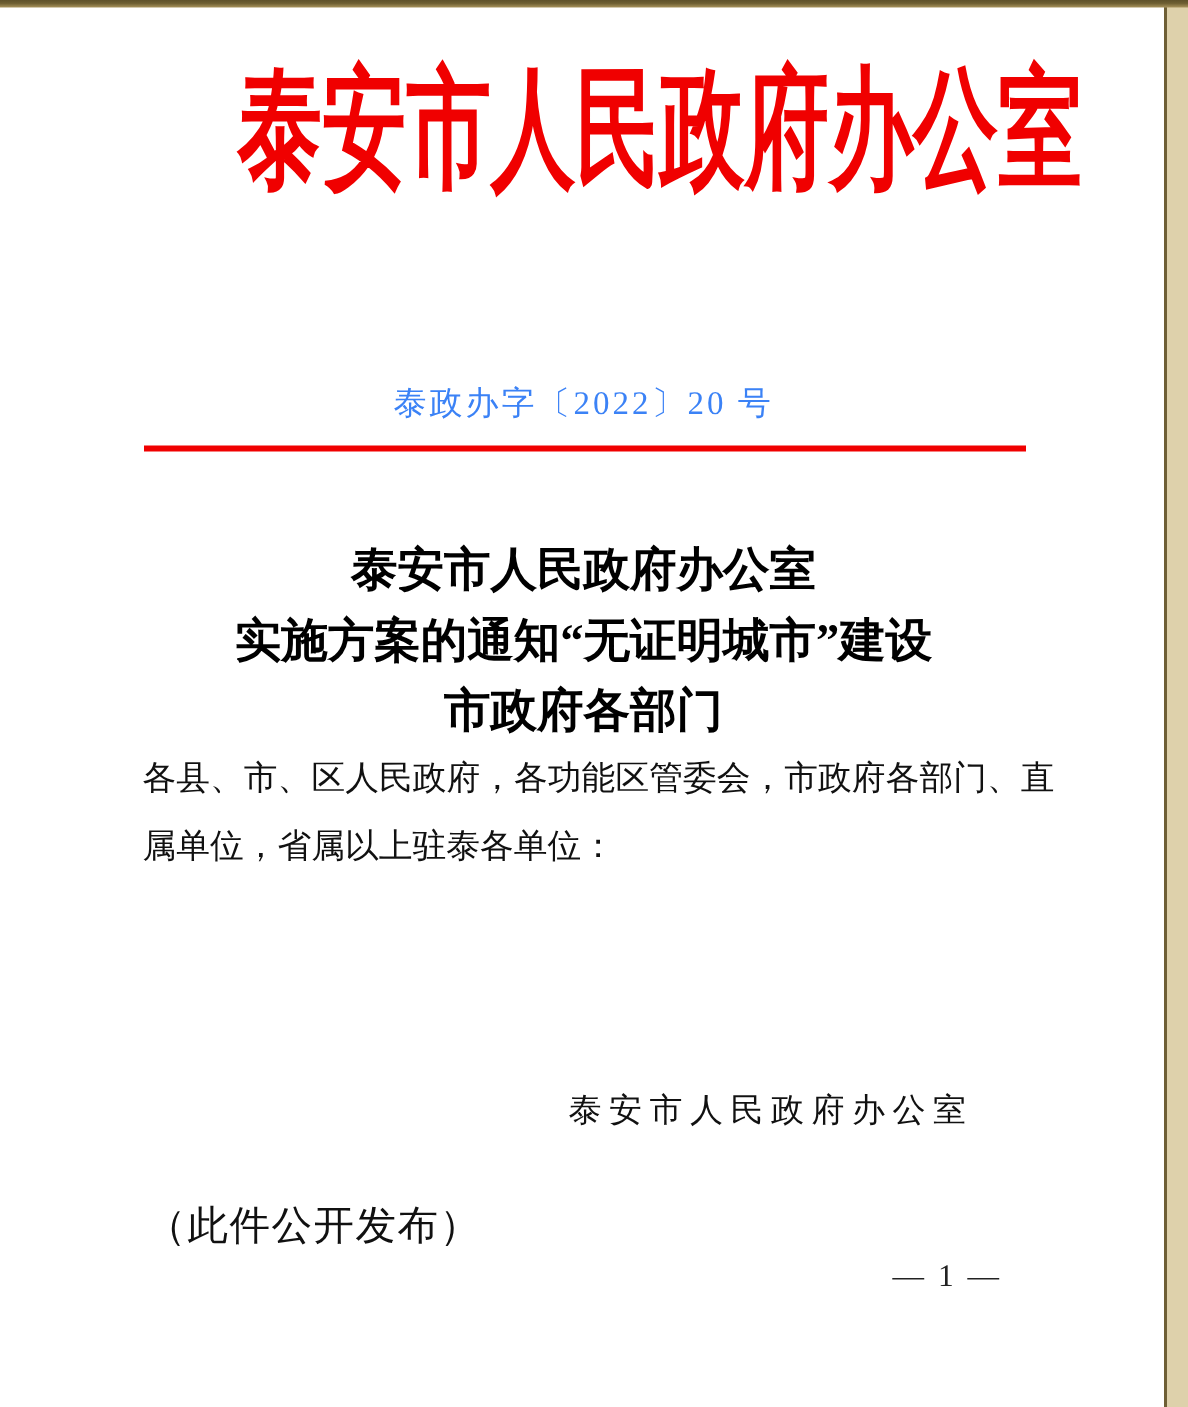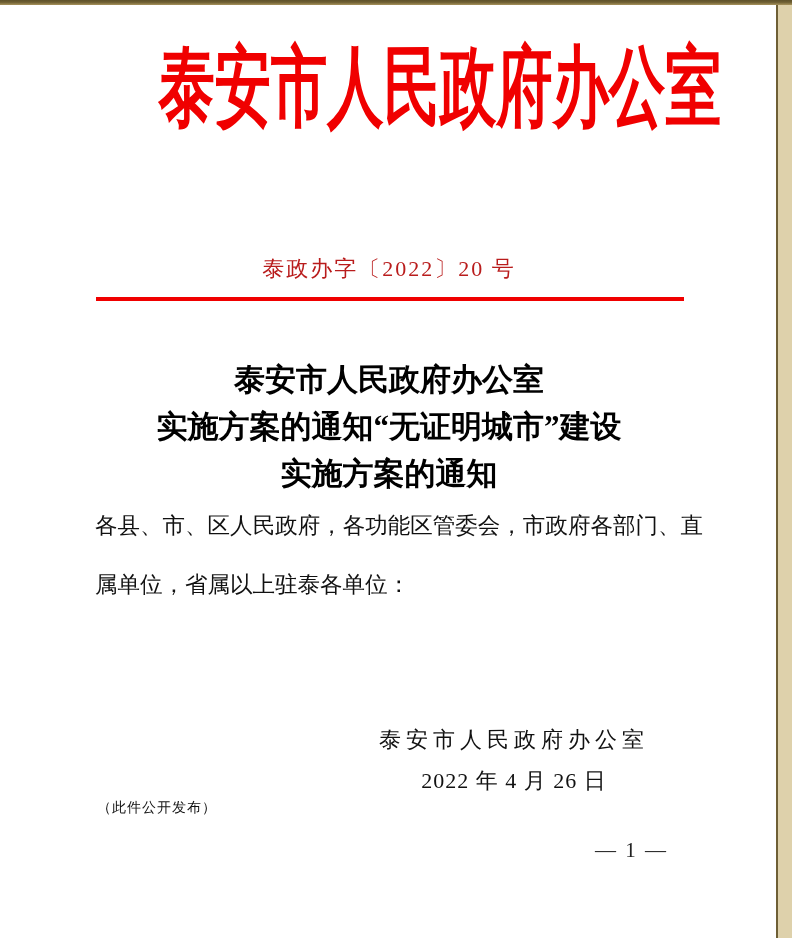--- a/index.html
+++ b/index.html
@@ -49,21 +49,21 @@
     transform-origin: center center;
   }
   .doc-number {
     position: absolute;
     top: 254px;
     left: 0;
     width: 778px;
     text-align: center;
     font-size: 22px;
     letter-spacing: 2px;
-    color: #b91c1c;
+    color: #3b82f6;
   }
   .red-rule {
     position: absolute;
     top: 297px;
     left: 96px;
     width: 588px;
     height: 4px;
     background: #f00000;
   }
   .doc-title {
@@ -76,21 +76,21 @@
     font-size: 31px;
     line-height: 47px;
     color: #000000;
   }
   .body-text {
     position: absolute;
     top: 496px;
     left: 95px;
     width: 608px;
     font-size: 22.5px;
-    line-height: 59px;
+    line-height: 45px;
     text-align: justify;
     color: #111111;
   }
   .body-text p {
     margin: 0;
   }
   .body-text p.indented {
     text-indent: 2em;
   }
   .signature-block {
@@ -110,21 +110,21 @@
   .signature-date {
     margin-top: 9px;
     letter-spacing: 1px;
     line-height: 32px;
     white-space: nowrap;
   }
   .publish-note {
     position: absolute;
     top: 799px;
     left: 97px;
-    font-size: 14px;
+    font-size: 27px;
     letter-spacing: 1px;
     color: #111111;
   }
   .page-number {
     position: absolute;
     top: 838px;
     right: 124px;
     font-size: 21px;
     letter-spacing: 2px;
     color: #222222;
@@ -140,27 +140,26 @@
   <span class="squeeze">泰安市人民政府办公室</span>
 </div>
 
 <div class="doc-number">泰政办字〔2022〕20 号</div>
 
 <div class="red-rule"></div>
 
 <div class="doc-title">
   <div>泰安市人民政府办公室</div>
   <div>实施方案的通知“无证明城市”建设</div>
-  <div>实施方案的通知</div>
+  <div>市政府各部门</div>
 </div>
 
 <div class="body-text">
   <p>各县、市、区人民政府，各功能区管委会，市政府各部门、直属单位，省属以上驻泰各单位：</p>
 </div>
 
 <div class="signature-block">
   <div class="signature-org">泰安市人民政府办公室</div>
-  <div class="signature-date">2022 年 4 月 26 日</div>
 </div>
 
 <div class="publish-note">（此件公开发布）</div>
 
 <div class="page-number">— 1 —</div>
 
 </body></html>

